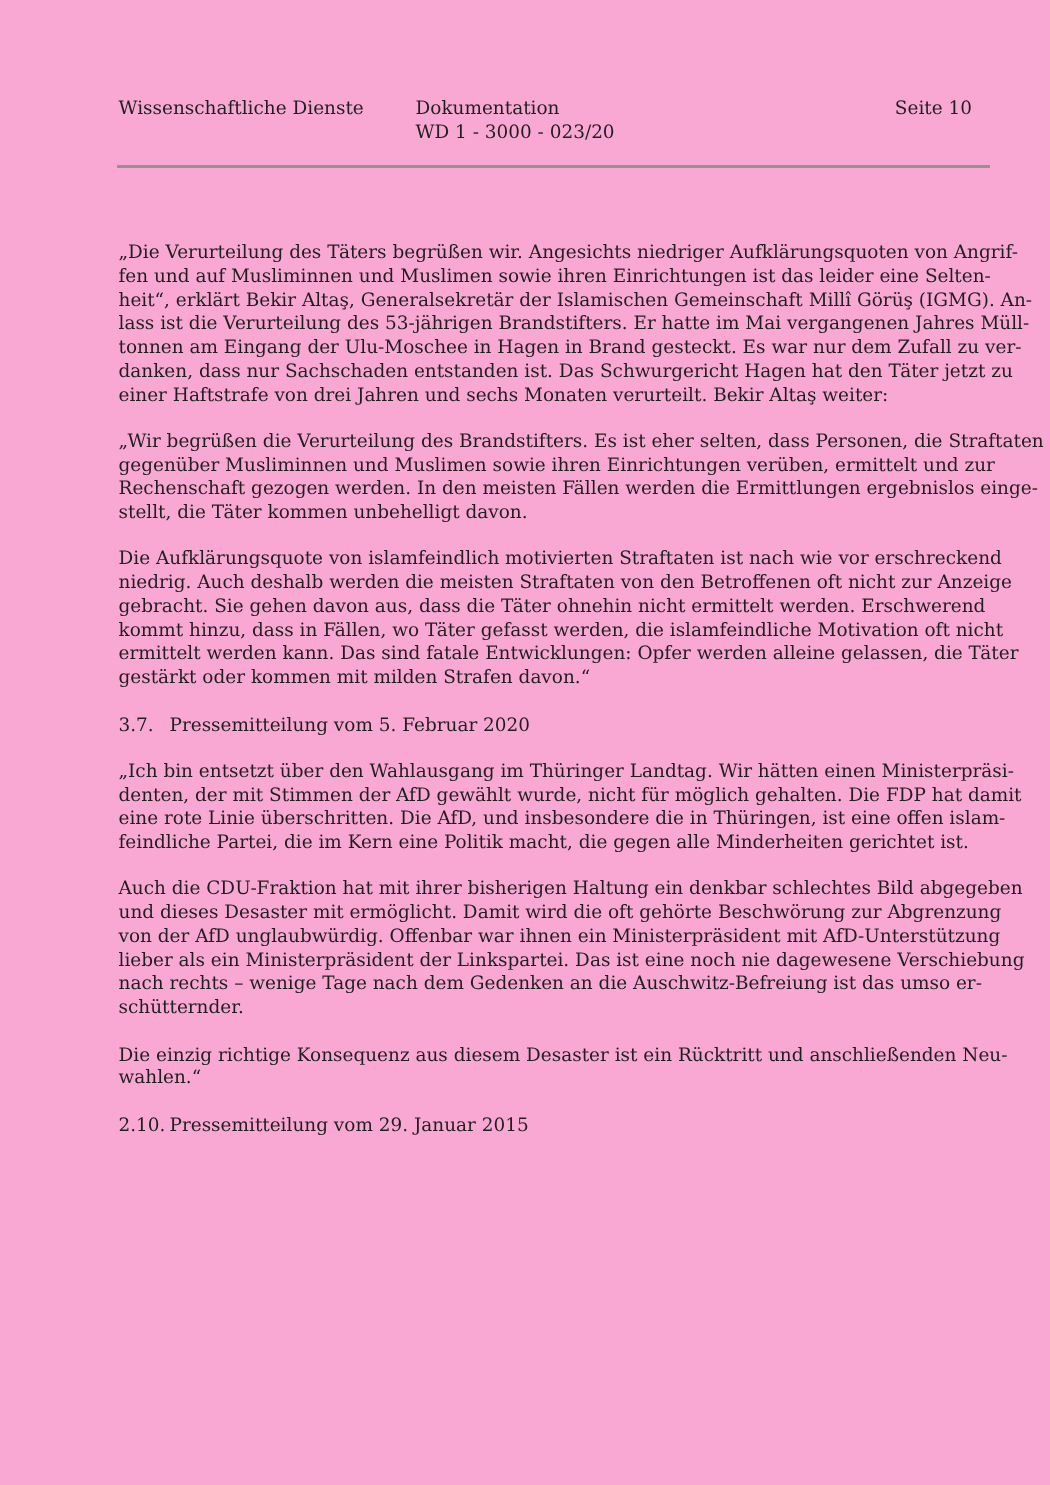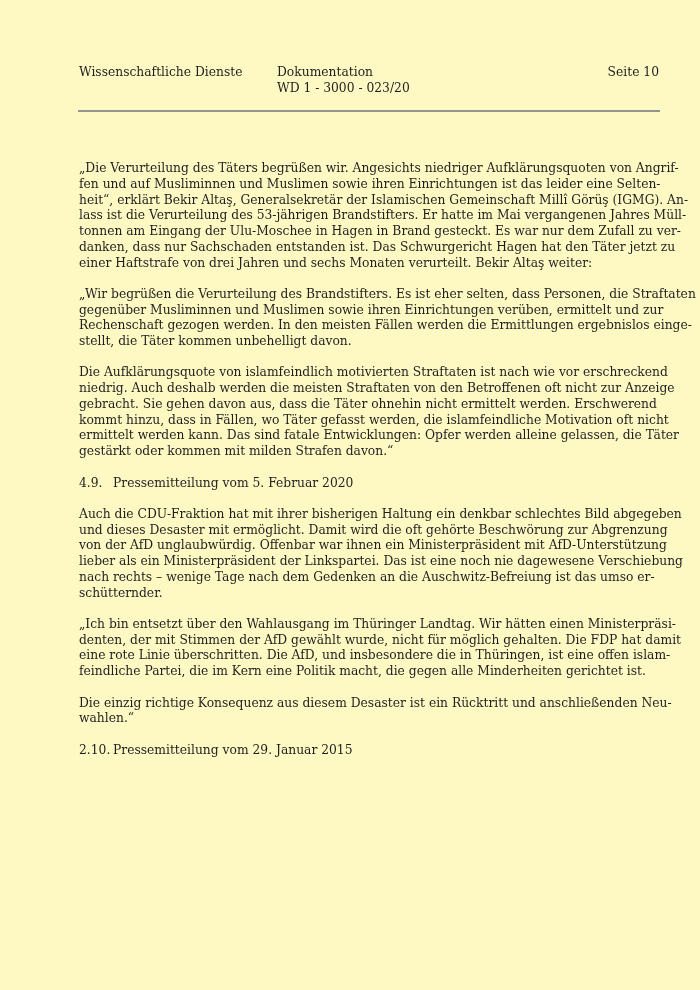--- a/index.html
+++ b/index.html
@@ -4,38 +4,38 @@
 <style>
   html, body {
     margin: 0;
     padding: 0;
     background: #ffffff;
   }
   .page {
     position: relative;
     width: 700px;
     height: 990px;
-    background: #fef9c3;
+    background: #f9a8d4;
     overflow: hidden;
     font-family: "DejaVu Serif", "Liberation Serif", serif;
     color: #1f1f1f;
   }
   
   .doc-header {
     position: absolute;
     left: 79px;
     top: 65px;
     width: 581px;
     height: 40px;
     font-size: 12.3px;
     line-height: 15.5px;
   }
   .h-org   { position: absolute; left: 0;     top: 0; white-space: nowrap; }
   .h-doc   { position: absolute; left: 198px; top: 0; white-space: nowrap; }
-  .h-page  { position: absolute; right: 1px;    top: 0; white-space: nowrap; text-align: left; }
+  .h-page  { position: absolute; right: 12px;    top: 0; white-space: nowrap; text-align: left; }
   .h-doc div { white-space: nowrap; }
   .header-rule {
     position: absolute;
     left: 78px;
     top: 110px;
     width: 582px;
     height: 2px;
     background: #939393;
   }
   
@@ -95,36 +95,36 @@
 stellt, die Täter kommen unbehelligt davon.</p>
 
     <p class="para">Die Aufklärungsquote von islamfeindlich motivierten Straftaten ist nach wie vor erschreckend
 niedrig. Auch deshalb werden die meisten Straftaten von den Betroffenen oft nicht zur Anzeige
 gebracht. Sie gehen davon aus, dass die Täter ohnehin nicht ermittelt werden. Erschwerend
 kommt hinzu, dass in Fällen, wo Täter gefasst werden, die islamfeindliche Motivation oft nicht
 ermittelt werden kann. Das sind fatale Entwicklungen: Opfer werden alleine gelassen, die Täter
 gestärkt oder kommen mit milden Strafen davon.“</p>
 
     <h2 class="heading">
-      <span class="hnum">4.9.</span><span>Pressemitteilung vom 5. Februar 2020</span>
+      <span class="hnum">3.7.</span><span>Pressemitteilung vom 5. Februar 2020</span>
     </h2>
 
 
+
+    <p class="para">„Ich bin entsetzt über den Wahlausgang im Thüringer Landtag. Wir hätten einen Ministerpräsi-
+denten, der mit Stimmen der AfD gewählt wurde, nicht für möglich gehalten. Die FDP hat damit
+eine rote Linie überschritten. Die AfD, und insbesondere die in Thüringen, ist eine offen islam-
+feindliche Partei, die im Kern eine Politik macht, die gegen alle Minderheiten gerichtet ist.</p>
 
     <p class="para">Auch die CDU-Fraktion hat mit ihrer bisherigen Haltung ein denkbar schlechtes Bild abgegeben
 und dieses Desaster mit ermöglicht. Damit wird die oft gehörte Beschwörung zur Abgrenzung
 von der AfD unglaubwürdig. Offenbar war ihnen ein Ministerpräsident mit AfD-Unterstützung
 lieber als ein Ministerpräsident der Linkspartei. Das ist eine noch nie dagewesene Verschiebung
 nach rechts – wenige Tage nach dem Gedenken an die Auschwitz-Befreiung ist das umso er-
 schütternder.</p>
-
-    <p class="para">„Ich bin entsetzt über den Wahlausgang im Thüringer Landtag. Wir hätten einen Ministerpräsi-
-denten, der mit Stimmen der AfD gewählt wurde, nicht für möglich gehalten. Die FDP hat damit
-eine rote Linie überschritten. Die AfD, und insbesondere die in Thüringen, ist eine offen islam-
-feindliche Partei, die im Kern eine Politik macht, die gegen alle Minderheiten gerichtet ist.</p>
 
     <p class="para">Die einzig richtige Konsequenz aus diesem Desaster ist ein Rücktritt und anschließenden Neu-
 wahlen.“</p>
 
     <h2 class="heading">
       <span class="hnum">2.10.</span><span>Pressemitteilung vom 29. Januar 2015</span>
     </h2>
 
 
   </main>

